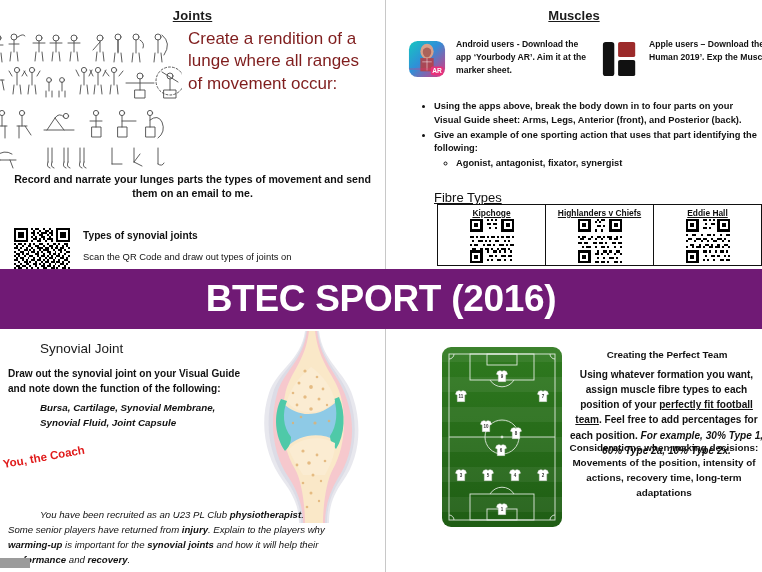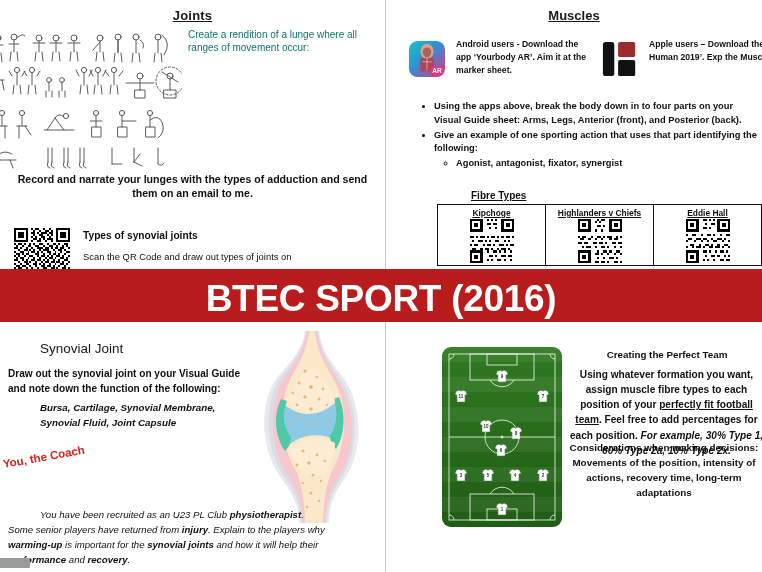--- a/index.html
+++ b/index.html
@@ -20,21 +20,21 @@
   
   .joints{position:absolute;left:0;top:0;width:385px;height:265px;}
   .joints-title{
     position:absolute;left:0;top:8px;width:385px;text-align:center;
     font-size:13px;font-weight:bold;color:#1a1a1a;
     text-decoration:underline;letter-spacing:.2px;
   }
   .lunge-art{position:absolute;left:-8px;top:28px;width:190px;height:145px;}
   .joints-lead{
     position:absolute;left:188px;top:28px;width:185px;
-    font-size:10px;line-height:1.32;color:#0f766e;
+    font-size:17px;line-height:1.32;color:#7f1d1d;
   }
   .joints-terms{
     position:absolute;left:186px;top:88px;width:190px;text-align:center;
     font-size:10.3px;font-weight:bold;line-height:1.33;color:#1a1a1a;
   }
   .joints-record{
     position:absolute;left:8px;top:172px;width:369px;text-align:center;
     font-size:10.6px;font-weight:bold;line-height:1.35;color:#111;
   }
   .qr-left{position:absolute;left:14px;top:228px;width:56px;height:56px;}
@@ -66,43 +66,43 @@
   .muscles-bullets{
     position:absolute;left:34px;top:100px;width:342px;
     font-size:9.3px;font-weight:bold;line-height:1.48;color:#111;
   }
   .muscles-bullets ul{margin:0;padding-left:14px;list-style:disc;}
   .muscles-bullets ul li{margin:0 0 1px 0;}
   .muscles-bullets ul ul{margin-top:1px;padding-left:22px;list-style:circle;}
 
   .fibre-h{
     position:absolute;left:48px;top:190px;
-    font-size:10px;font-weight:bold;color:#111;text-decoration:underline;margin-left:37px;
+    font-size:13px;font-weight:normal;color:#111;text-decoration:underline;
   }
   .fibre-table{
     position:absolute;left:437px;top:204px;width:325px;height:62px;
     border:1.4px solid #111;border-right:none;box-sizing:border-box;
     display:flex;
   }
   .fibre-cell{
     flex:1;border-right:1.4px solid #111;box-sizing:border-box;
     position:relative;padding-top:3px;
   }
   .fibre-cell:last-child{border-right:1.4px solid #111;}
   .fibre-label{
     text-align:center;font-size:8.4px;font-weight:bold;color:#111;
     text-decoration:underline;
   }
   .fibre-qr{position:absolute;left:50%;transform:translateX(-50%);top:14px;
     width:44px;height:44px;}
 
   
   .banner{
-    position:absolute;left:0;top:269px;width:762px;height:53px;
-    background:#b91c1c;z-index:30;
+    position:absolute;left:0;top:269px;width:762px;height:60px;
+    background:#701a75;z-index:30;
   }
   .banner-text{
     position:absolute;left:0;top:0;width:762px;height:60px;
     display:flex;align-items:center;justify-content:center;
     color:#ffffff;font-size:37px;font-weight:bold;letter-spacing:-.3px;
     font-family:"Liberation Sans", sans-serif;
   }
 
   
   .syn{position:absolute;left:0;top:329px;width:385px;height:192px;}
@@ -235,21 +235,21 @@
           <path d="M72 2v14 M76 2v14 M72 16q-2 5 2 6 M76 16q-2 5 2 6"></path>
           <path d="M88 2v14 M92 2v14 M88 16q-2 5 2 6 M92 16q-2 5 2 6"></path>
           <path d="M120 2v16 M120 18h10"></path>
           <path d="M142 2v14 M142 16l8 4 M142 16l6-8"></path>
           <path d="M166 2v16 M166 18q4 3 6-1"></path>
         </g>
       </g>
     </svg>
 
     <div class="joints-lead">Create a rendition of a lunge where all ranges of movement occur:</div>
-    <div class="joints-record">Record and narrate your lunges with the types of adduction and send them on an email to me.</div>
+    <div class="joints-record">Record and narrate your lunges parts the types of movement and send them on an email to me.</div>
 
     <svg class="qr-left" viewBox="0 0 29 29" shape-rendering="crispEdges">
       <rect width="29" height="29" fill="#fff"></rect>
       <g fill="#000">
         <path d="M0 0h7v7H0z"></path>
           <path d="M1 1h5v5H1z" fill="#fff"></path>
           <path d="M2 2h3v3H2z"></path>
         <path d="M22 0h7v7h-7z"></path>
           <path d="M23 1h5v5h-5z" fill="#fff"></path>
           <path d="M24 2h3v3h-3z"></path>

